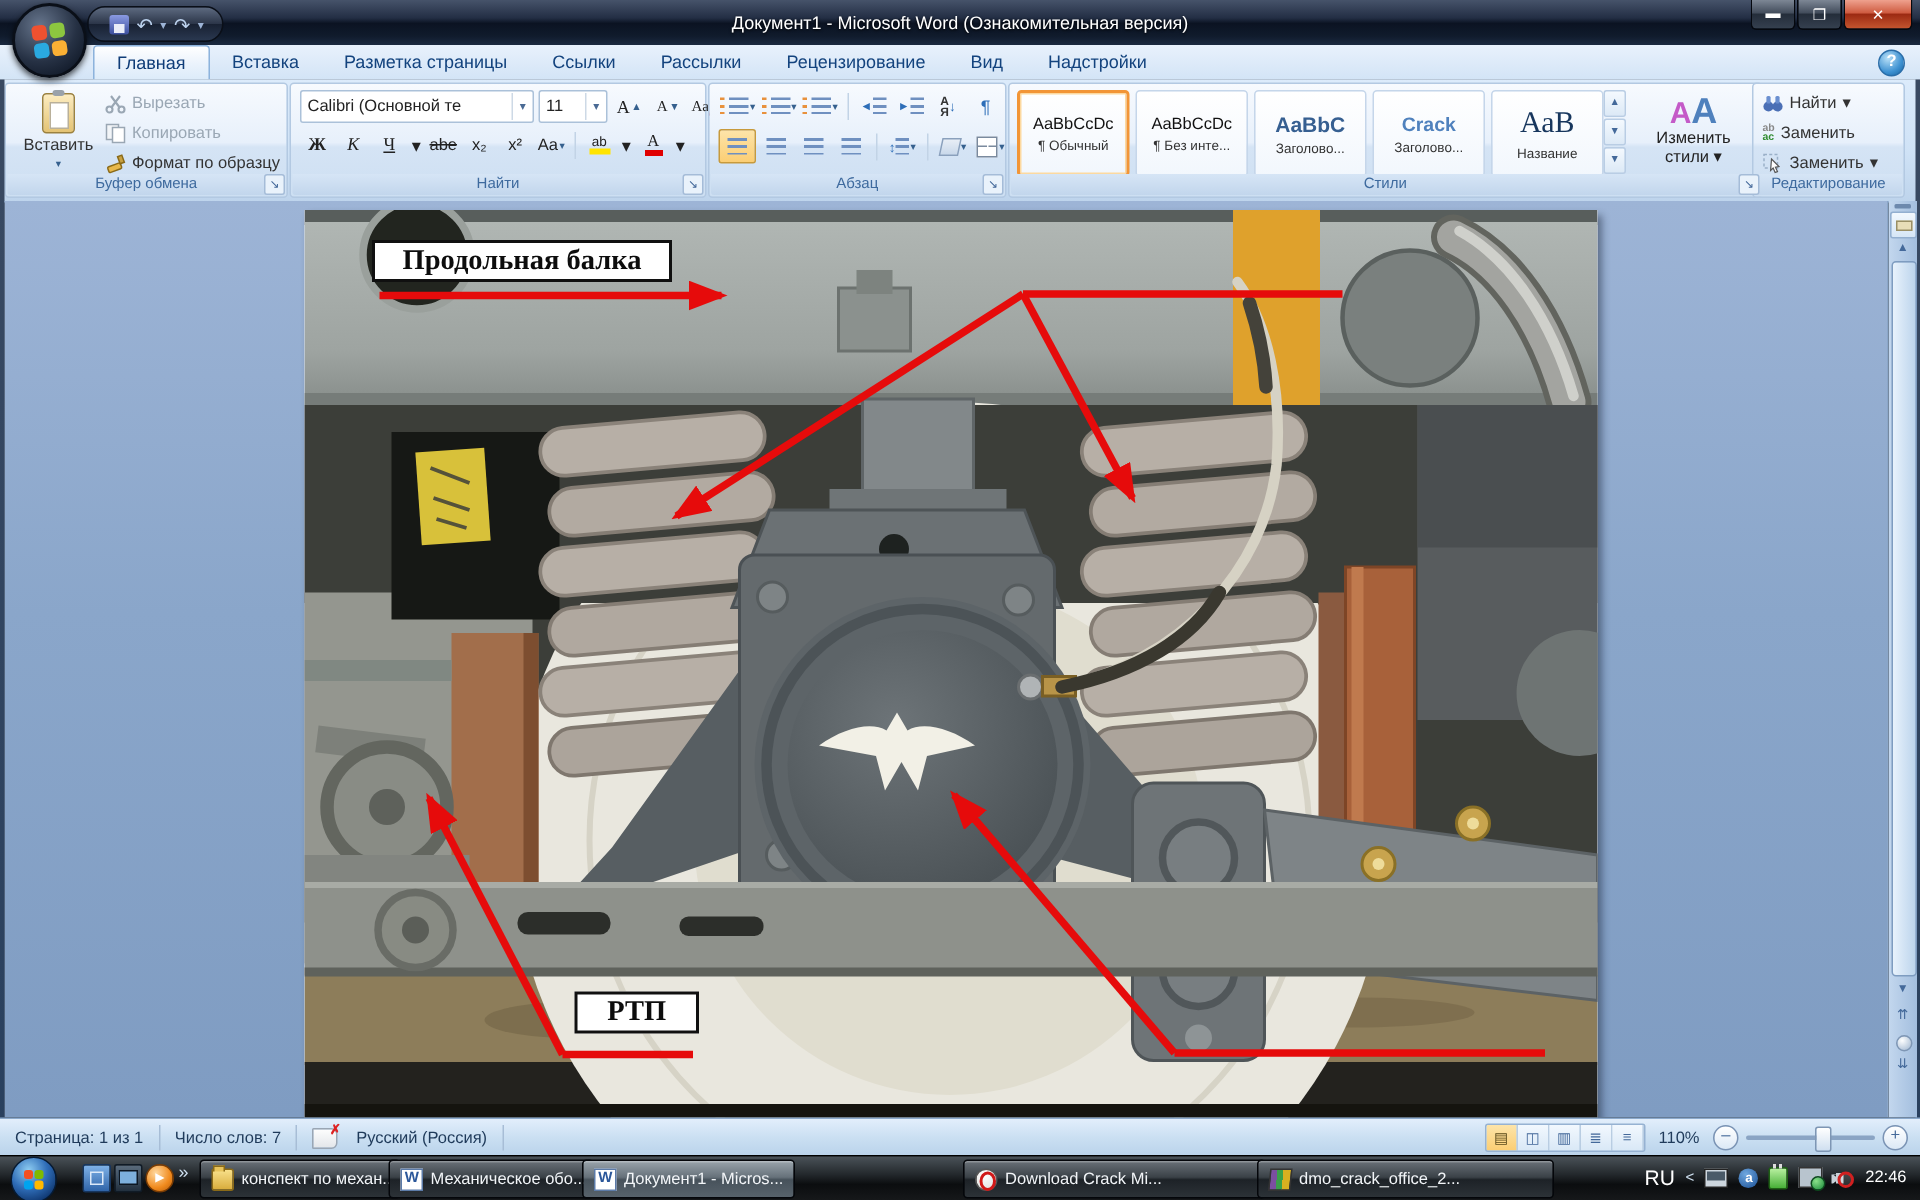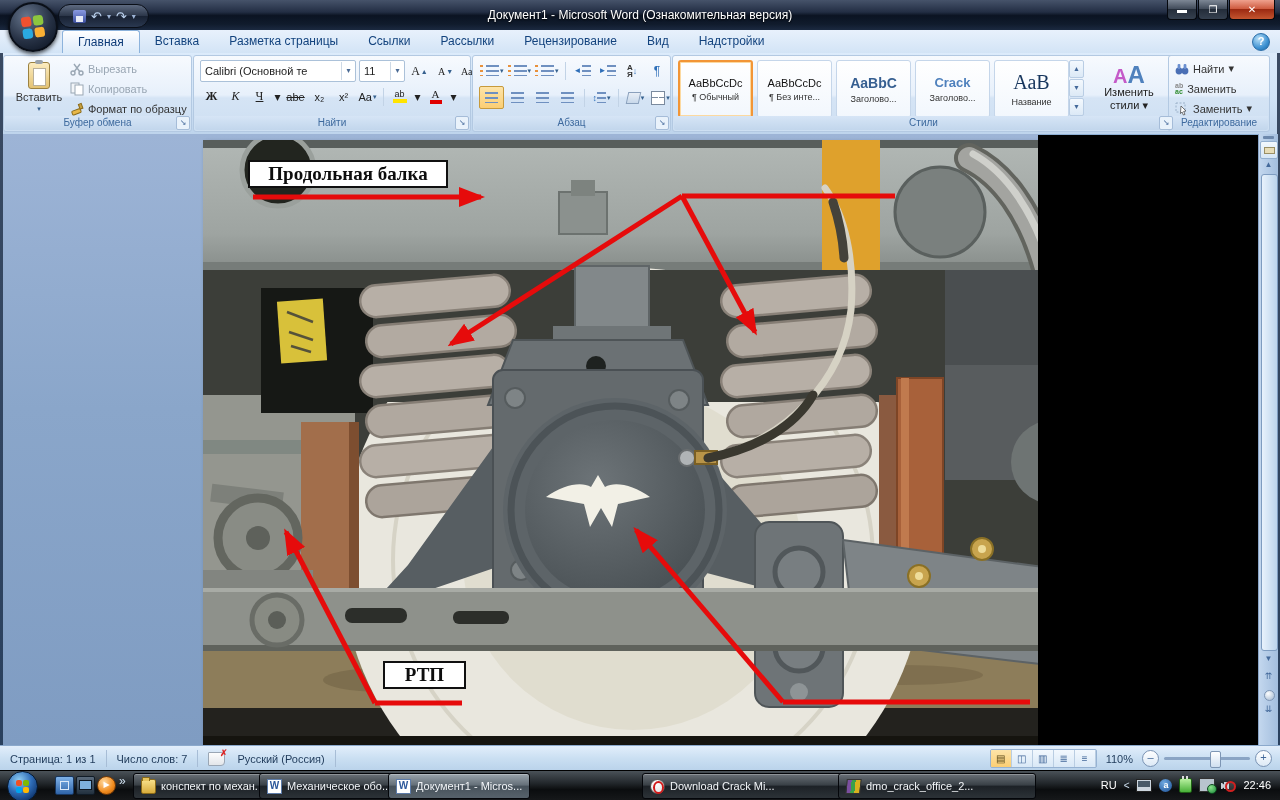--- a/index.html
+++ b/index.html
@@ -119,21 +119,21 @@
   .rep-ic{display:flex;flex-direction:column;font-size:7px;line-height:6px;font-weight:bold;}
   .rep-ic .r1{color:#888;}
   .rep-ic .r2{color:#2e8b2e;}
 
   
   .frame-l,.frame-r{position:absolute;top:53px;height:717px;width:3px;
     background:linear-gradient(180deg,#3a4a62,#29405e);}
   .frame-l{left:0;}.frame-r{left:1277px;}
 
   
-  .docarea{position:absolute;left:3px;top:134px;width:1035px;height:611px;
+  .docarea{position:absolute;left:3px;top:134px;width:1255px;height:611px;
     background:linear-gradient(180deg,#9db4d6,#8aa6ca 45%,#7f9cc2);overflow:hidden;}
   .page{position:absolute;left:200px;top:6px;width:862px;height:640px;background:#fff;
     box-shadow:3px 3px 5px rgba(15,25,45,.45);}
   .photo{position:absolute;left:0;top:0;}
   .plabel{position:absolute;background:#fff;border:2px solid #101010;color:#0d0d0d;
     font-family:"Liberation Serif","DejaVu Serif",serif;font-weight:bold;font-size:19px;
     text-align:center;line-height:24px;white-space:nowrap;}
 
   
   .vscroll{position:absolute;left:1258px;top:134px;width:19px;height:611px;
@@ -197,21 +197,21 @@
   .tbtn.active{background:linear-gradient(#9aa4ac,#66717a 45%,#47525b 52%,#57626b);}
   .ti{width:13px;height:13px;flex:0 0 auto;}
   .ti-folder{background:linear-gradient(#f8e08a,#d8ac3c);border:1px solid #8a6a18;border-radius:1px 2px 2px 2px;position:relative;}
   .ti-folder:before{content:"";position:absolute;left:0;top:-3px;width:6px;height:3px;background:#e8c45c;border:1px solid #8a6a18;border-bottom:none;}
   .ti-word{background:#fff;border:1px solid #5c7ba8;position:relative;}
   .ti-word:after{content:"W";position:absolute;left:0;right:0;top:0;bottom:0;color:#2b579a;font-size:10px;font-weight:bold;text-align:center;line-height:12px;}
   .ti-opera{border-radius:50%;background:radial-gradient(circle at 40% 30%,#fff,#eee 45%,#ddd);border:1px solid #555;position:relative;}
   .ti-opera:after{content:"";position:absolute;left:2px;top:1px;width:7px;height:9px;border:2px solid #d01818;border-radius:50%;}
   .ti-rar{background:linear-gradient(90deg,#7b4fa0 0 4px,#3aa04a 4px 8px,#d8b020 8px 13px);border:1px solid #333;transform:skewX(-6deg);}
   .tray{position:absolute;right:0;top:770px;height:30px;display:flex;align-items:center;gap:7px;padding-right:9px;color:#fff;}
-  .tray .lang{font-size:11px;}
+  .tray .lang{font-size:14px;}
   .tray .chev{color:#cfe0f0;font-size:10px;}
   .tri-mon{width:14px;height:11px;background:#cdd6de;border:1px solid #222;position:relative;}
   .tri-mon:after{content:"";position:absolute;left:1px;top:1px;right:1px;height:6px;background:#4a5a68;}
   .tri-a{width:13px;height:13px;border-radius:50%;background:radial-gradient(circle at 38% 30%,#6fa8e0,#1a4f94);
     color:#fff;font-size:9px;font-weight:bold;text-align:center;line-height:13px;}
   .tri-pwr{width:11px;height:13px;background:linear-gradient(#b8f0a0,#48b038);border:1px solid #1e6014;border-radius:2px;position:relative;}
   .tri-pwr:after{content:"";position:absolute;left:2px;top:-3px;width:2px;height:3px;background:#ddd;box-shadow:4px 0 0 #ddd;}
   .tri-net{width:14px;height:12px;background:#b8c4ce;border:1px solid #333;position:relative;}
   .tri-net:after{content:"";position:absolute;right:-3px;bottom:-3px;width:8px;height:8px;border-radius:50%;
     background:radial-gradient(circle at 35% 30%,#8ae08a,#1a8a3a);border:1px solid #0d4a1e;}

